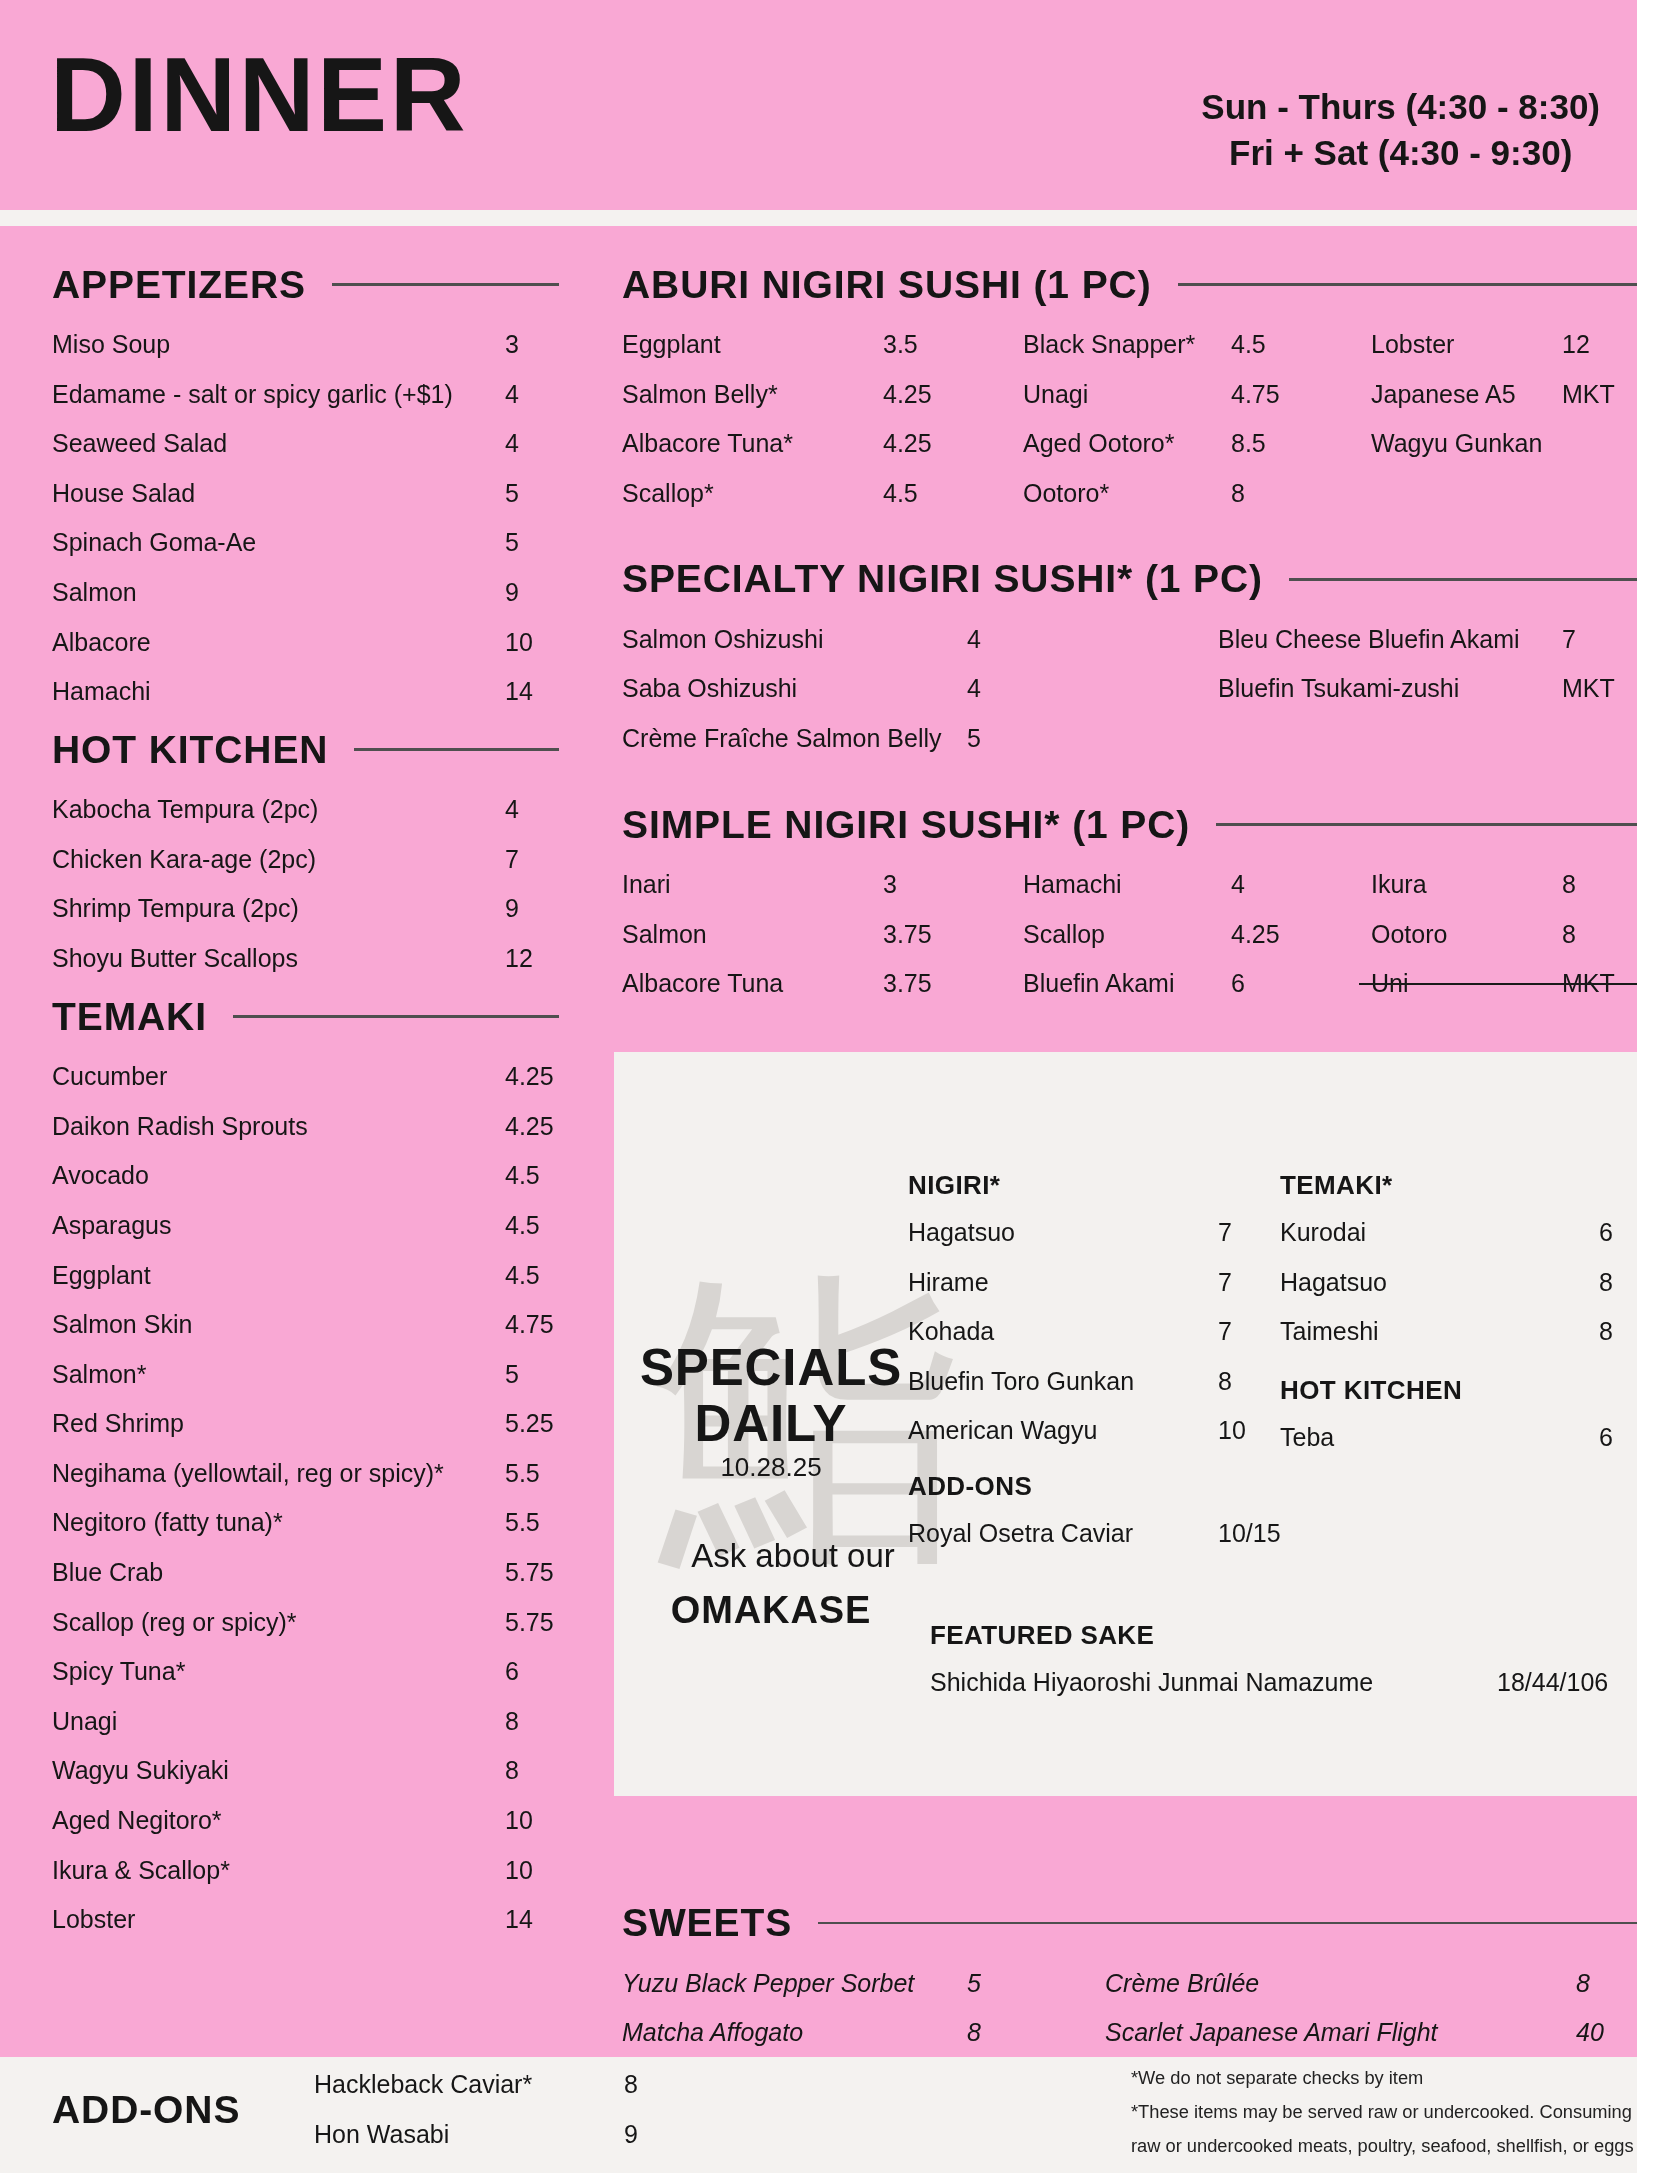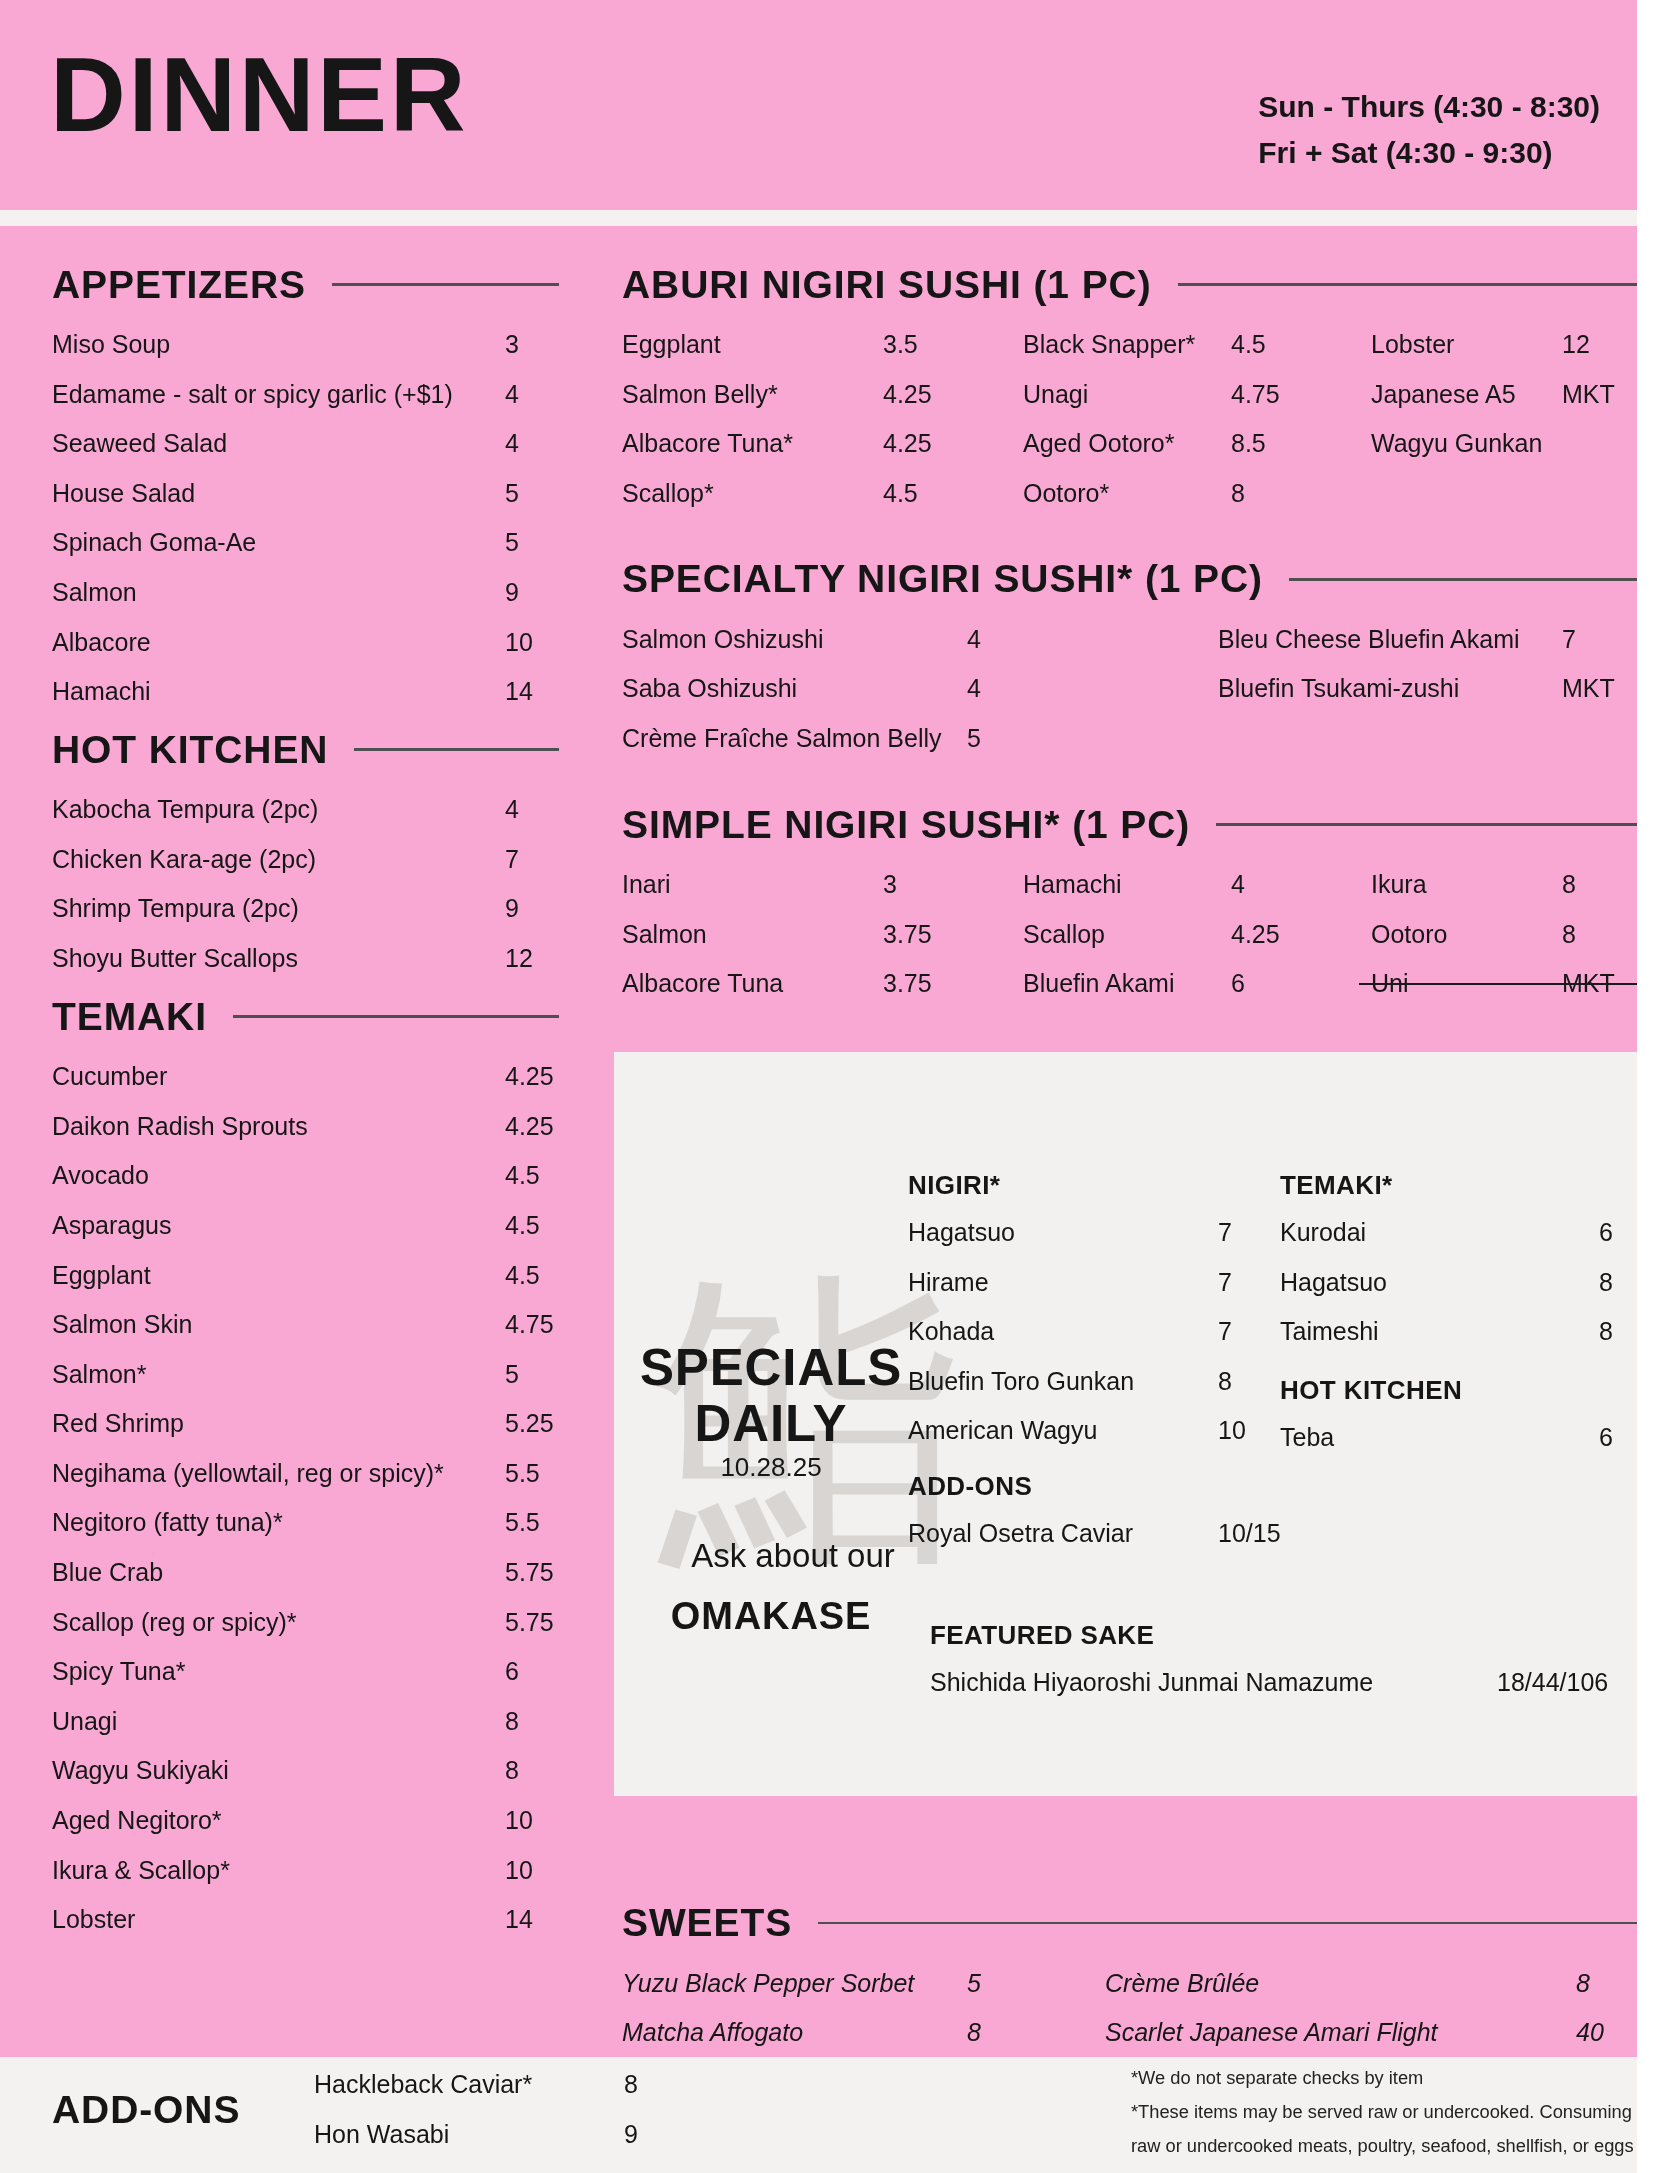--- a/index.html
+++ b/index.html
@@ -1,21 +1,21 @@
 <!DOCTYPE html>
 <html style="font-size:14px"><head>
 <meta charset="utf-8">
 <style>
   html,body{margin:0;padding:0;background:#ffffff;}
   .page{position:relative;width:1637px;height:2174px;background:#f9a8d4;overflow:hidden;
         font-family:"Liberation Sans", sans-serif;color:#161616;}
 
   
   .title{position:absolute;left:50px;top:42px;font-size:105px;font-weight:bold;letter-spacing:2.6px;line-height:1;}
-  .hours{position:absolute;right:37px;top:84px;text-align:left;font-size:30px;font-weight:bold;line-height:46px;margin-left:16px;}
+  .hours{position:absolute;right:37px;top:84px;text-align:center;font-size:35px;font-weight:bold;line-height:46px;margin-left:16px;}
   .band{position:absolute;left:0;top:210px;width:1677px;height:15.7px;background:#f4f2f0;}
 
   
   .col-left{position:absolute;left:52px;top:245px;width:507px;}
   .col-right{position:absolute;left:622px;top:245px;width:1020px;}
 
   .sec-head{display:flex;align-items:center;gap:26px;font-size:39px;font-weight:bold;
             letter-spacing:0.9px;line-height:44px;margin:14px 0 24.5px;}
   .col-left > .sec-head:first-child, .col-right > .sec-head:first-child{margin-top:17.5px;}
   .col-right > .sec-head{margin-top:28px;}
@@ -35,21 +35,21 @@
 
   
   .specials{position:absolute;left:614px;top:1052px;width:1063px;height:744px;background:#f3f1ef;}
   .sp-water{position:absolute;left:40px;top:210px;font-size:314px;line-height:1;color:#d8d5d2;z-index:0;
             font-family:"DejaVu Sans", sans-serif;}
   .sp-daily{position:absolute;left:0;top:288px;width:314px;text-align:center;z-index:1;}
   .sp-daily .big{font-size:51px;font-weight:bold;line-height:56px;letter-spacing:0.9px;}
   .sp-daily .date{font-size:26px;font-weight:normal;}
   .sp-ask{position:absolute;left:0;top:485px;width:314px;text-align:center;z-index:1;}
   .sp-ask .a1{font-size:33px;font-weight:normal;margin-left:44px;}
-  .sp-ask .a2{font-size:38px;font-weight:bold;letter-spacing:0.9px;margin-top:20px;}
+  .sp-ask .a2{font-size:38px;font-weight:bold;letter-spacing:0.9px;margin-top:14px;}
   .sp-sec{position:absolute;z-index:1;}
   .sp-title{font-size:26px;font-weight:bold;letter-spacing:0.4px;line-height:30px;margin-bottom:19px;}
   .sp-nigiri{left:294px;top:118px;width:384px;}
   .sp-nigiri .price,.sp-addons .price{width:74px;}
   .sp-temaki{left:666px;top:118px;width:376px;}
   .sp-temaki .price,.sp-hot .price{width:57px;}
   .sp-hot{left:666px;top:323px;width:376px;}
   .sp-addons{left:294px;top:419px;width:384px;}
   .sp-sake{position:absolute;left:316px;top:568px;width:714px;z-index:1;}
   .sp-sake .price{width:147px;}

